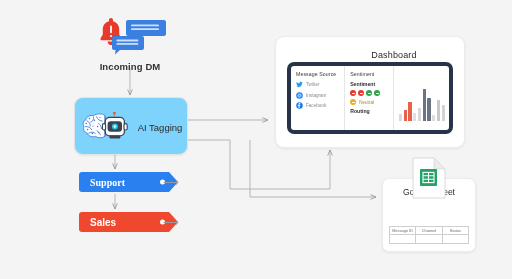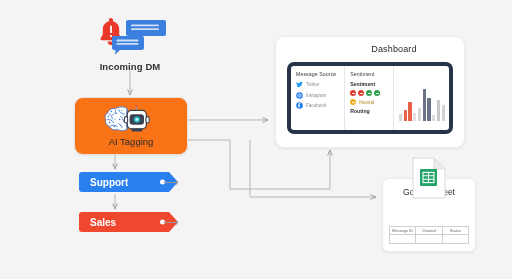--- a/index.html
+++ b/index.html
@@ -21,55 +21,55 @@
   #incoming-dm{left:88px;top:14px;width:84px;font-weight:bold;}
   #dm-icons{position:relative;height:44px;width:84px;}
   #dm-label{
     text-align:center;font-size:9.5px;color:#333;margin-top:3px;
     letter-spacing:.1px;
   }
 
   
   #ai-tagging{
     left:74px;top:97px;width:112px;height:56px;
-    background:#f97316;border:1px solid #e3e3e3;border-radius:9px;
+    background:#7dd3fc;border:1px solid #e3e3e3;border-radius:9px;
     box-shadow:0 1px 2px rgba(0,0,0,.06);
-    display:flex;flex-direction:column;align-items:center;justify-content:center;
+    display:flex;flex-direction:row;align-items:center;justify-content:center;
   }
   #ai-icon{width:58px;height:28px;}
   #ai-label{font-size:9.5px;color:#2b2b2b;margin-top:3px;}
 
   
   .tag{
     height:20px;display:flex;align-items:center;
     padding-left:11px;padding-right:16px;
     color:#fff;font-size:10px;font-weight:bold;
     position:absolute;
     clip-path:polygon(0 0, calc(100% - 9px) 0, 100% 50%, calc(100% - 9px) 100%, 0 100%);
     border-radius:3px 0 0 3px;
   }
   .tag .dot{
     width:5px;height:5px;border-radius:50%;background:#fff;
     position:absolute;right:13px;top:50%;transform:translateY(-50%);
   }
-  #tag-support{left:79px;top:172px;width:72px;background:#2b80f0;}
+  #tag-support{left:79px;top:172px;width:72px;background:#2b80f0;font-family:Liberation Serif, serif;}
   #tag-sales{left:79px;top:212px;width:72px;background:#f0482f;}
   .tag-arrow{position:absolute;font-size:11px;color:#9a9a9a;line-height:1;}
   #arrow-support{left:163px;top:177px;}
   #arrow-sales{left:163px;top:217px;}
 
   
   #dashboard{
     left:275px;top:36px;width:188px;height:110px;
     background:#fff;border:1px solid #ececec;border-radius:9px;
     box-shadow:0 1px 3px rgba(0,0,0,.07);
   }
   #dashboard-title{
     text-align:center;font-size:9px;color:#2b2b2b;
-    margin-top:7px;letter-spacing:.15px;padding-left:48px;
+    margin-top:13px;letter-spacing:.15px;padding-left:48px;
   }
   #dash-screen{
     position:absolute;left:11px;top:25px;width:166px;height:72px;
     background:#fff;border:4px solid #28334a;border-radius:7px;
     box-sizing:border-box;display:flex;overflow:hidden;
   }
   .dash-col{box-sizing:border-box;padding:5px 4px 0 5px;}
   #col-source{width:58px;border-right:1px solid #e6e6e6;}
   #col-sentiment{width:52px;border-right:1px solid #e6e6e6;}
   #col-chart{flex:1;display:flex;align-items:flex-end;justify-content:center;padding-bottom:9px;}

